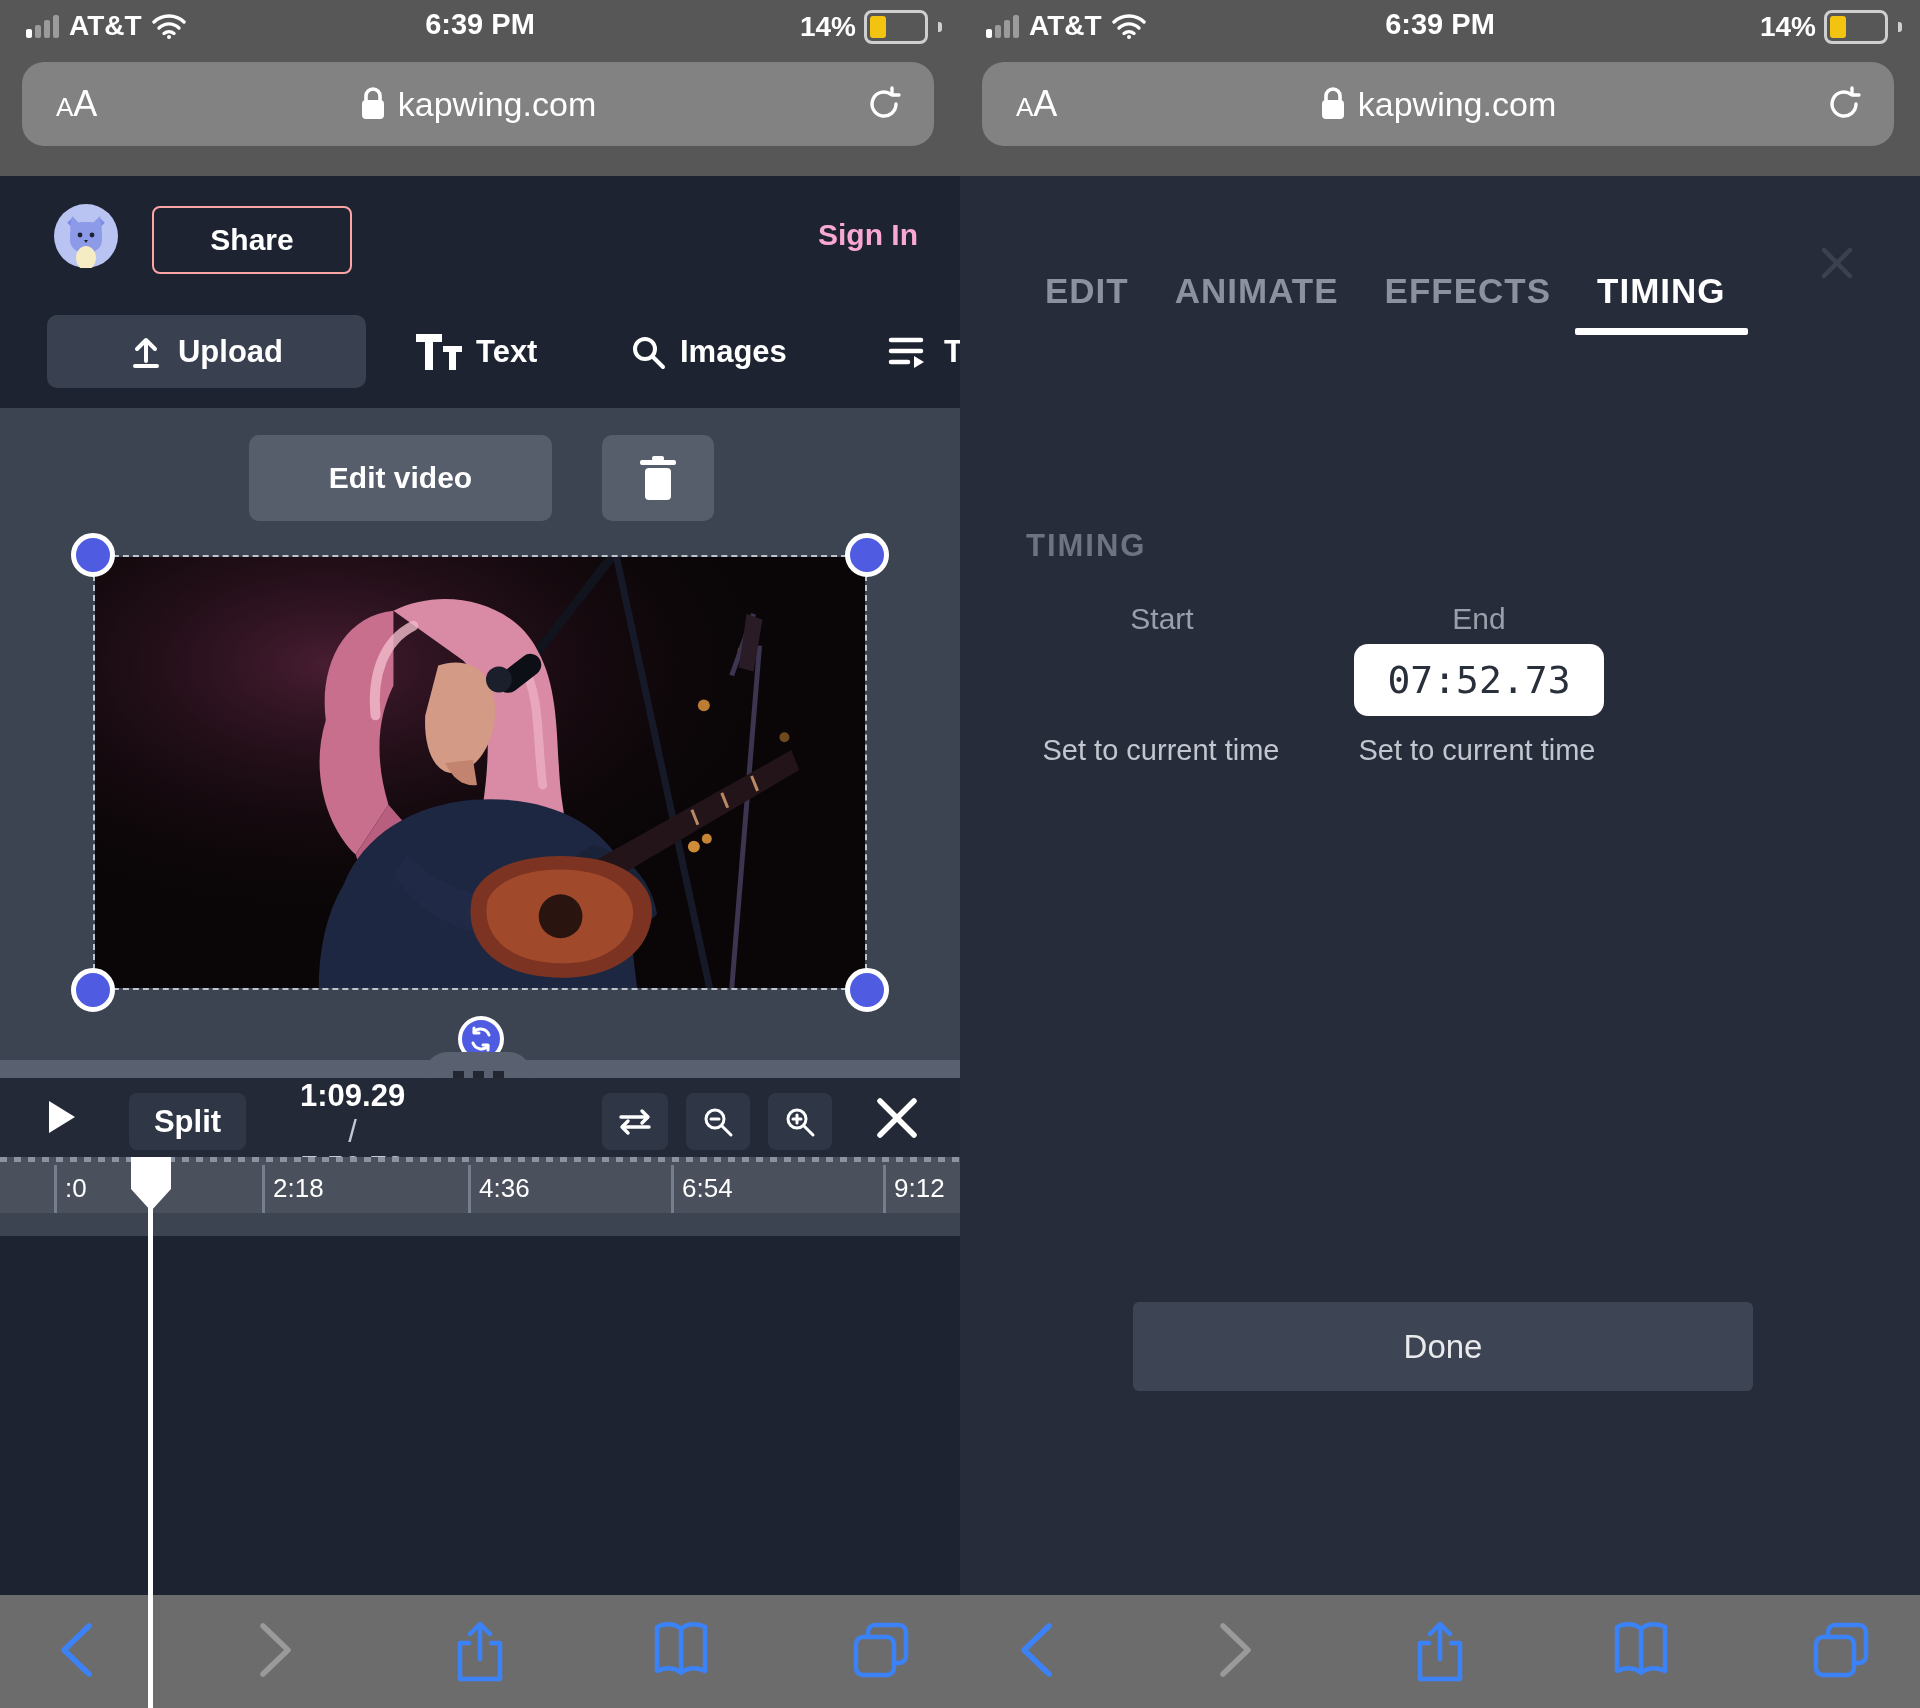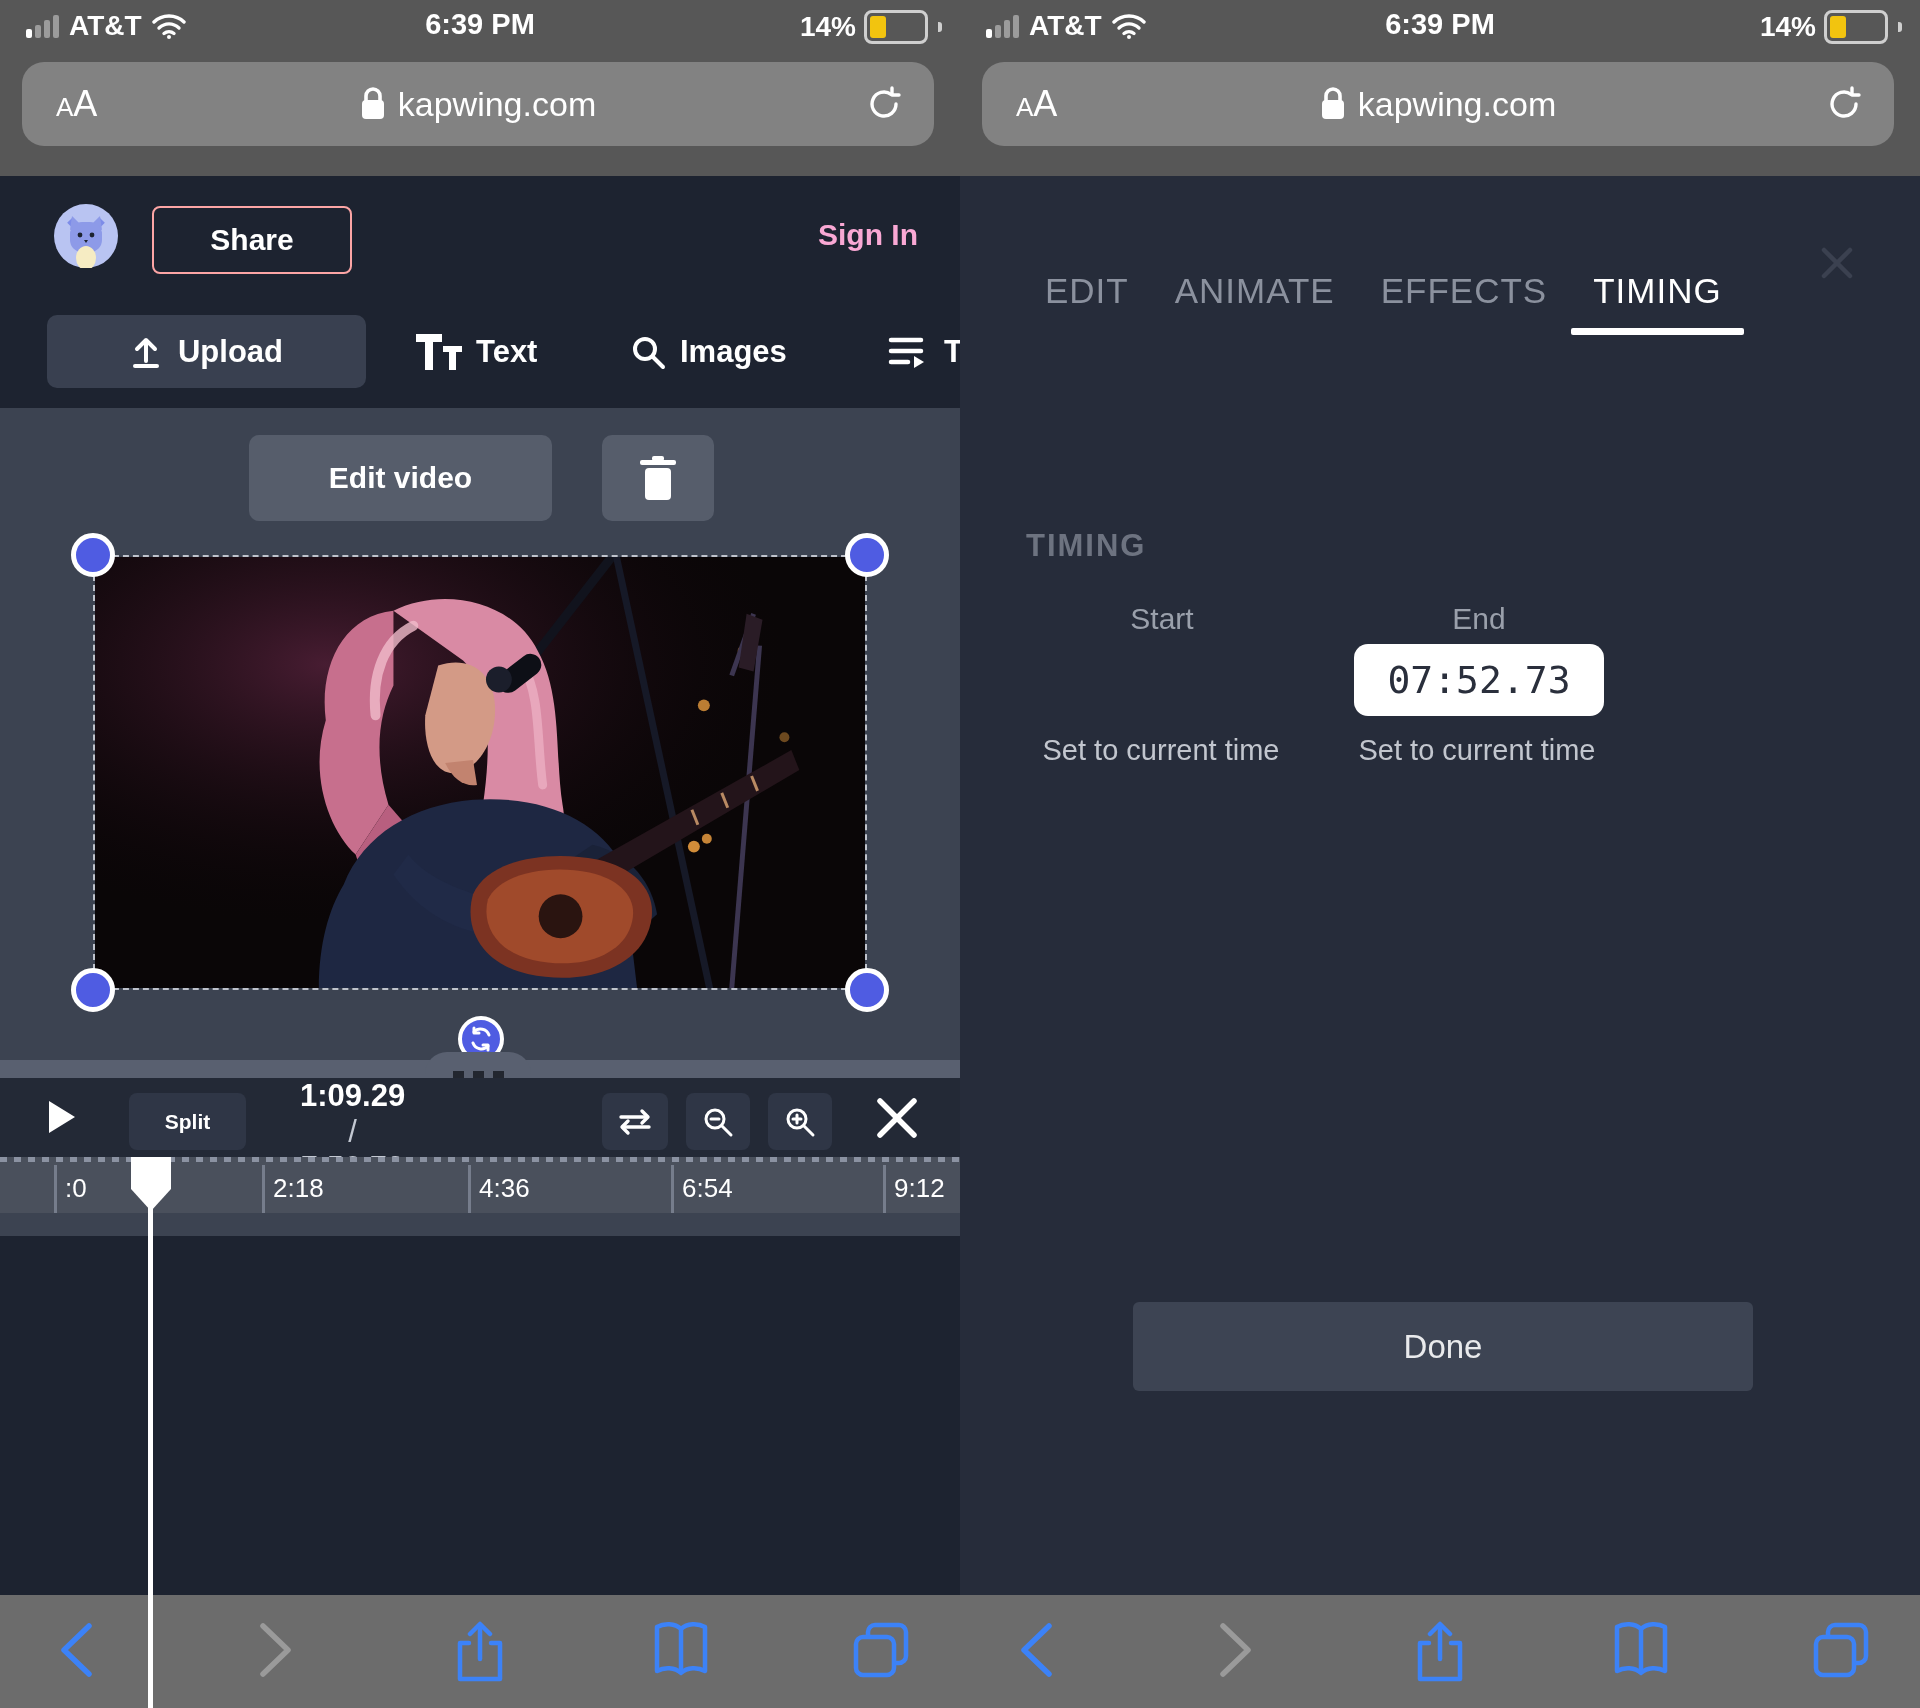--- a/index.html
+++ b/index.html
@@ -74,21 +74,21 @@
     border-radius:14px;background:var(--clip_yellow_fill);box-sizing:border-box;overflow:hidden;display:flex;}
   .mainclip .thumb{height:100%;overflow:hidden;position:relative;background:#0a0607;}
   .clip-label{display:flex;align-items:center;font-size:31px;font-weight:700;color:#2e2e2e;background:var(--clip_yellow_fill);}
   .trim{position:absolute;width:6px;height:58px;background:#fff;border-radius:3px;top:32px;}
   .playhead-line{position:absolute;left:148px;top:981px;width:5px;height:614px;background:#fff;z-index:30;}
   .playhead-marker{position:absolute;left:131px;top:981px;z-index:31;}
 
   
   .panel{position:absolute;top:176px;left:0;width:960px;height:1419px;background:var(--panel_bg);}
   .tabs{position:absolute;left:85px;top:95px;display:flex;gap:46px;}
-  .tab{font-size:35px;font-weight:400;letter-spacing:1px;color:var(--tab_inactive);position:relative;padding-bottom:24px;}
+  .tab{font-size:35px;font-weight:700;letter-spacing:1px;color:var(--tab_inactive);position:relative;padding-bottom:24px;}
   .tab.active{color:#fff;}
   .tab.active::after{content:"";position:absolute;left:-22px;right:-22px;bottom:0;height:7px;background:#fff;border-radius:2px;}
   .panel-close{position:absolute;left:860px;top:70px;color:#3b4150;}
   .sec-title{position:absolute;left:66px;top:352px;font-size:31px;font-weight:700;letter-spacing:2px;color:#6d7380;}
   .io-label{position:absolute;top:426px;width:250px;text-align:center;font-size:30px;color:#9aa0ab;}
   .time-box{position:absolute;top:468px;width:250px;height:72px;background:#fff;border-radius:14px;
     display:flex;align-items:center;justify-content:center;font-family:"DejaVu Sans Mono","Liberation Mono",monospace;
     font-size:38px;color:#2a2f3c;}
   .setcur{position:absolute;top:558px;width:270px;text-align:center;font-size:29px;color:#c2c6ce;}
   .done-btn{position:absolute;left:173px;top:1126px;width:620px;height:89px;background:var(--done_btn_bg);
@@ -302,21 +302,21 @@
           <i></i>
           <i></i>
         </div>
 
       <div class="controls">
         <span class="abs" style="left:47px;top:21px">
           <svg width="30" height="36" viewBox="0 0 30 36">
               <path d="M2 2 L28 18 L2 34 Z" fill="#fff"></path>
             </svg>
         </span>
-        <button class="ctl-btn" style="left:129px;width:117px;font-size:21px;font-weight:700;border:none">Split</button>
+        <button class="ctl-btn" style="left:129px;width:117px;font-size:31px;font-weight:700;border:none">Split</button>
         <span class="timetext">
           <span class="cur">1:09.29</span>
             <span class="tot"> / </span>
             <span class="tot">7:52.73</span>
         </span>
         <button class="ctl-btn" style="left:602px;width:66px;border:none">
           <span>
             <svg width="36" height="28" viewBox="0 0 36 28" fill="none" stroke="#fff" stroke-width="3.4" stroke-linecap="round" stroke-linejoin="round">
               <path d="M4 9 H30"></path>
                 <path d="M25 3 L31 9 L25 15"></path>

